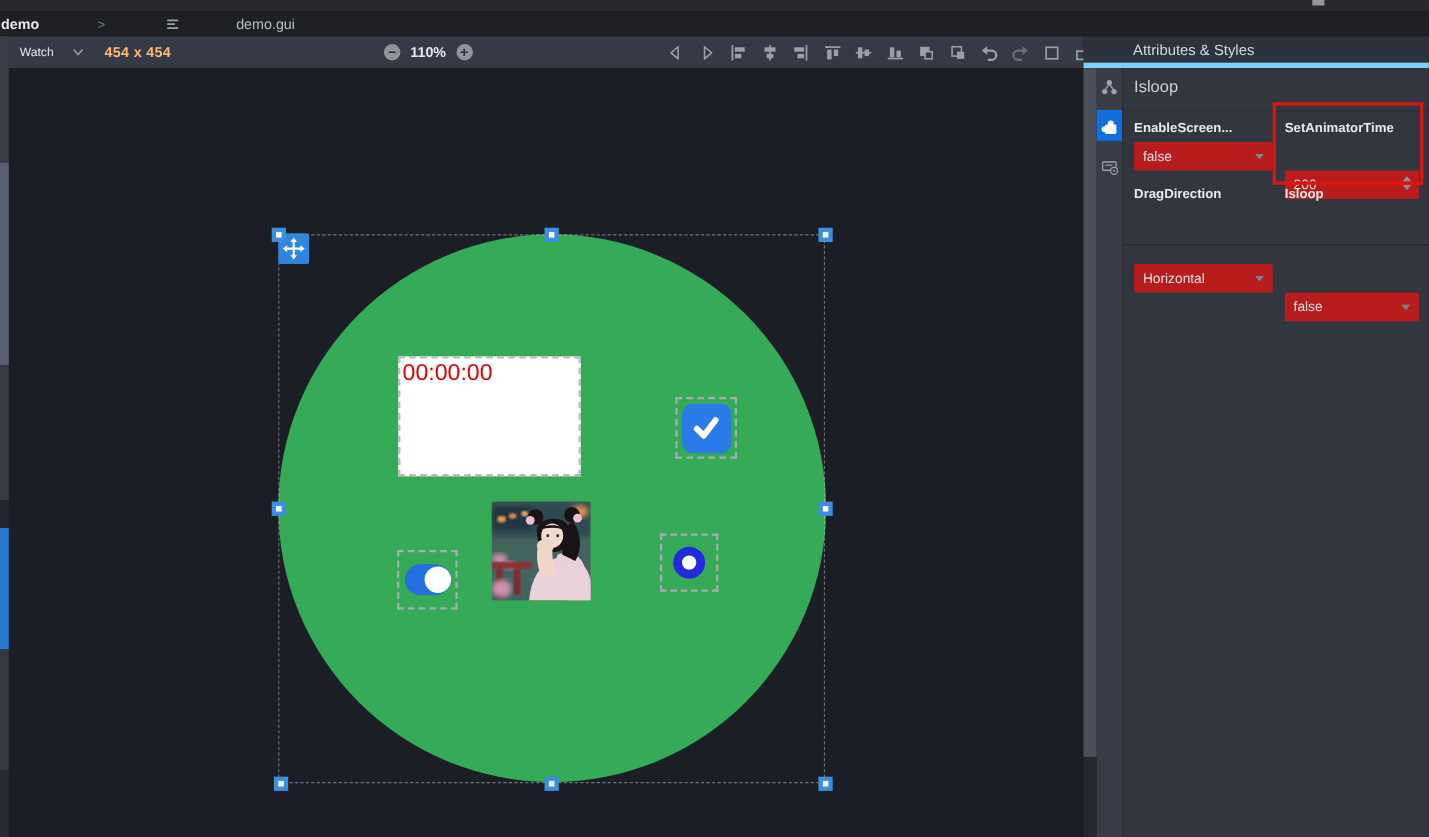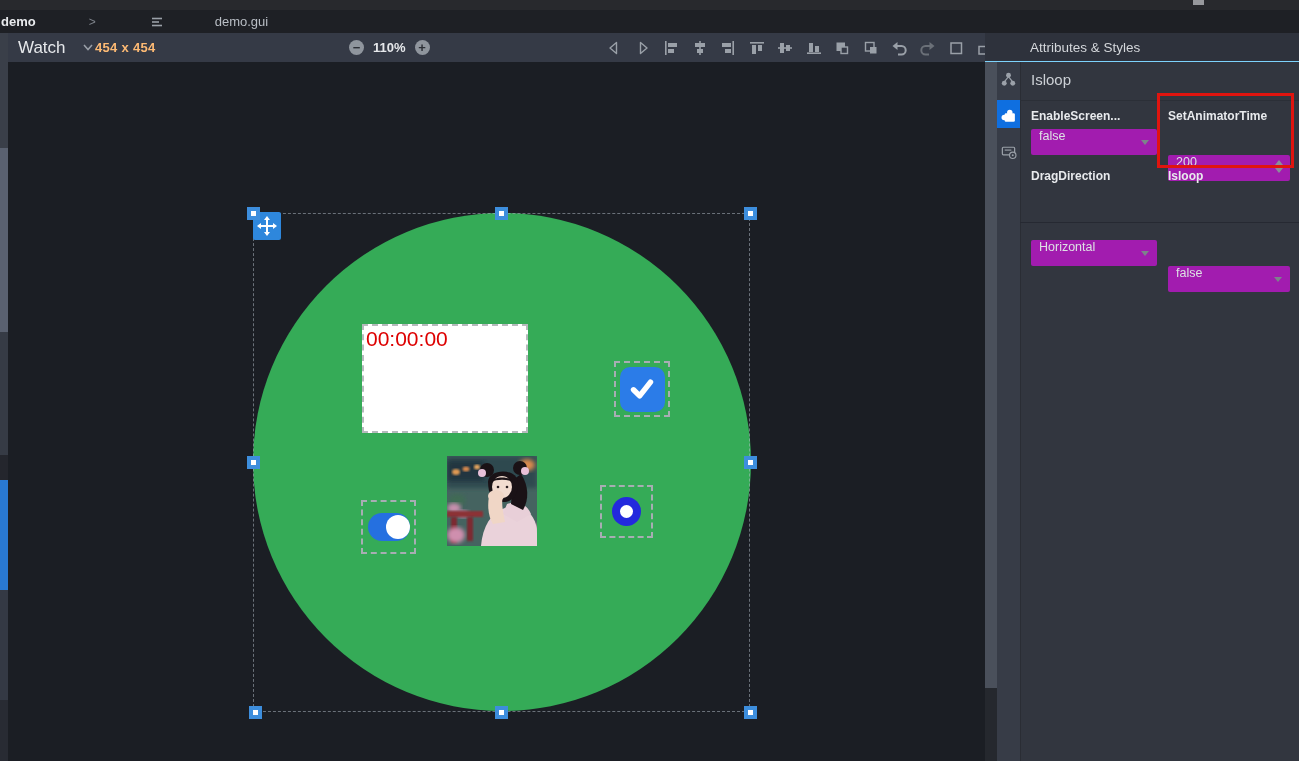--- a/index.html
+++ b/index.html
@@ -13,46 +13,46 @@
   .winblob { left:1193px; top:0; width:11px; height:5px; background:#97989c; }
   .breadbar { left:0; top:10px; width:1299px; height:23px; background:#1e2025;
     display:flex; align-items:center; font-size:13px; }
   .crumb-proj { color:#e8eaed; font-weight:bold; margin-left:1px; }
   .crumb-sep { color:#7d828a; margin:0 7px 0 6px; font-size:12px; }
   .crumb-file { color:#b9bec5; margin-left:4px; }
 
   
   .toolbar { left:8px; top:33px; width:977px; height:29px; background:#353a46; }
   .watchwrap { left:18px; top:33px; height:29px; display:flex; align-items:center; gap:17px;
-    color:#e6e8eb; font-size:17px; }
+    color:#e6e8eb; font-size:11px; }
   .sizelabel { left:95px; top:33px; height:29px; display:flex; align-items:center;
     color:#fdba74; font-size:13px; font-weight:600; letter-spacing:.3px; }
   .zoomgrp { left:349px; top:33px; height:29px; display:flex; align-items:center; gap:9px; }
   .zbtn { width:15px; height:15px; border-radius:50%; background:#8f959d; color:#2c2f36;
     font-size:13px; font-weight:bold; display:flex; align-items:center; justify-content:center;
     line-height:1; }
   .zval { color:#e6e8eb; font-size:13px; font-weight:600; }
   .tbicons { left:605px; top:33px; height:29px; display:flex; align-items:center; gap:10.5px; }
   .tbtn { width:18px; height:18px; display:flex; align-items:center; justify-content:center; }
 
   
   .rheader { left:985px; top:33px; width:314px; height:29px; background:#2e323c;
-    border-bottom:1px solid #7dd3fc; display:flex; align-items:center; }
+    border-bottom:5px solid #7dd3fc; display:flex; align-items:center; }
   .rheader span { margin-left:45px; color:#d4d7db; font-size:13.5px; }
   .vscroll { left:985px; top:62px; width:12px; height:699px; background:#25282e; }
   .vthumb { left:985px; top:62px; width:12px; height:626px; background:#4a505b; }
   .iconstrip { left:997px; top:62px; width:23px; height:699px; background:#373c47; }
   .stripbtn { left:997px; width:23px; height:28px; display:flex; align-items:center; justify-content:center; }
   .stripbtn.sel { background:#0f6fe0; }
   .panel { left:1020px; top:62px; width:279px; height:699px; background:#32363f;
     border-left:1px solid #2a2d34; }
   .feature-title { left:1031px; top:71px; color:#ccd0d5; font-size:15px; }
   .hline { height:1px; background:#2b2f37; }
   .flabel { color:#e8eaed; font-size:12px; font-weight:bold; height:14px; }
-  .fctrl { height:26px; background:#a21caf; border-radius:2px; display:flex; align-items:flex-start;
+  .fctrl { height:26px; background:#b91c1c; border-radius:2px; display:flex; align-items:center;
     color:#dde0e4; font-size:12.5px; padding:0 8px; position:relative; }
   .caret { position:absolute; right:8px; top:11px; width:0; height:0;
     border-left:4px solid transparent; border-right:4px solid transparent;
     border-top:5px solid #7d828b; }
   .spin { position:absolute; right:7px; top:5px; display:flex; flex-direction:column; gap:3px; }
   .spin i { display:block; width:0; height:0; border-left:4px solid transparent;
     border-right:4px solid transparent; }
   .spin .up { border-bottom:5px solid #8a8f98; }
   .spin .dn { border-top:5px solid #8a8f98; }
   .redbox { left:1157px; top:93px; width:137px; height:75px; border:3px solid #e0140f; z-index:30; }

